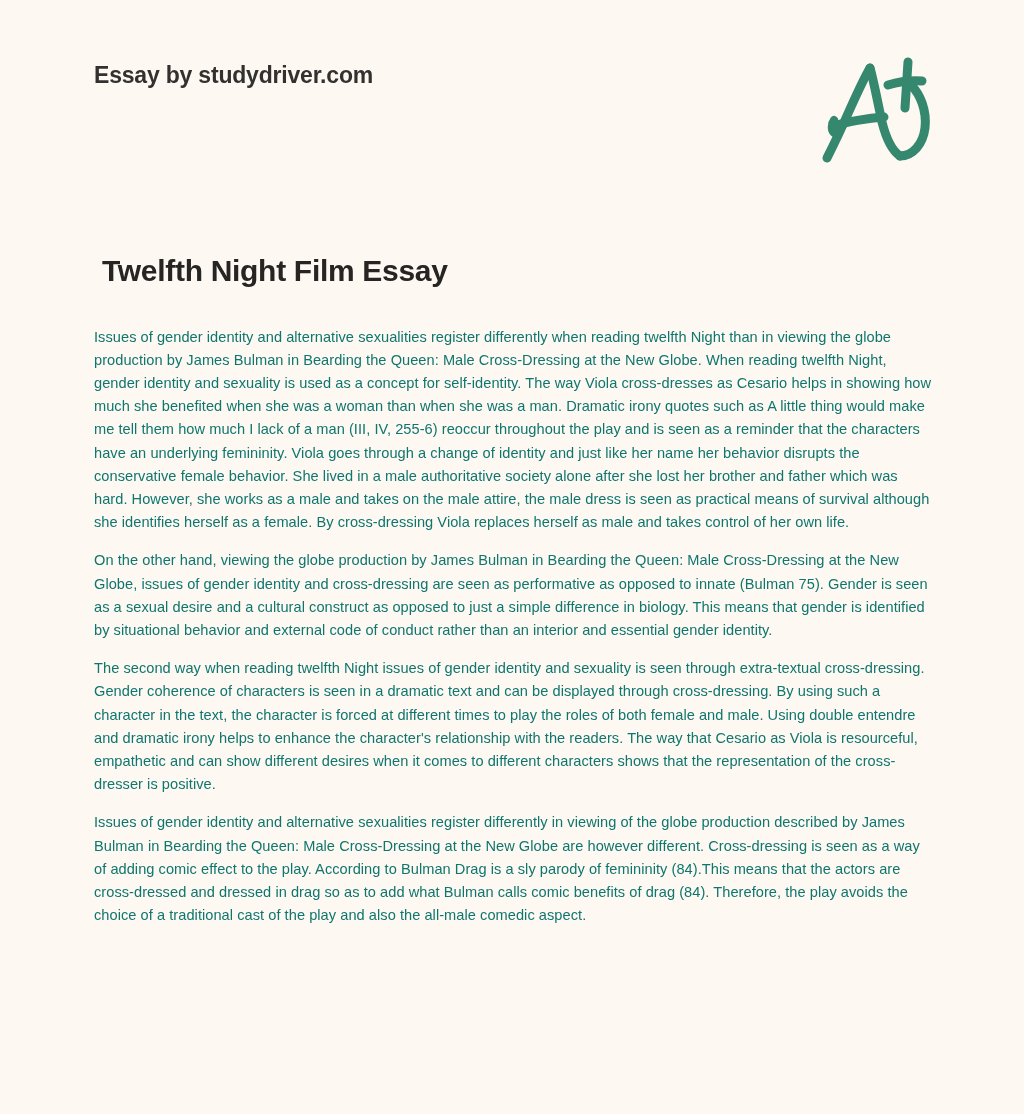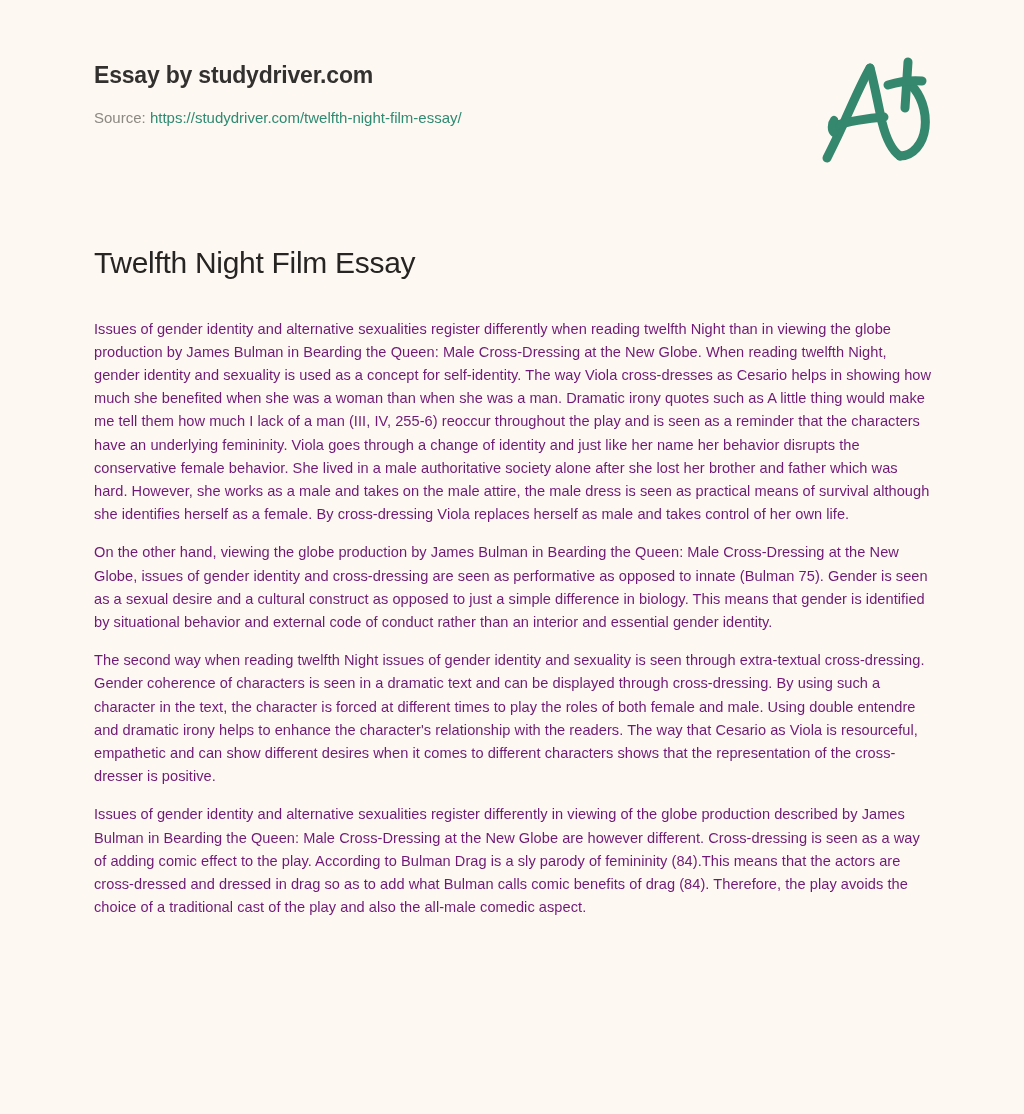--- a/index.html
+++ b/index.html
@@ -80,59 +80,55 @@
 
   
   .article {
     position: absolute;
     left: 94px;
     top: 244px;
     width: 838px;
   }
 
   .article-title {
-    margin: 0;
+    margin: 8px;
     font-size: 30px;
-    font-weight: normal;
+    font-weight: bold;
     color: #262523;
     letter-spacing: -0.3px;
     line-height: 1.25;
   }
 
   .body-copy {
     margin-top: 36px;
   }
 
   .body-copy p {
     margin: 0 0 15px 0;
     font-size: 14.6px;
     line-height: 23.2px;
-    color: #701a75;
+    color: #0f766e;
     text-align: left;
     letter-spacing: 0.05px;
   }
 
   .body-copy p:last-child {
     margin-bottom: 0;
   }
 </style>
 </head>
 <body>
 
 <div class="page">
 
   <div class="header">
 
     <div class="header-text">
       <div class="byline">Essay by studydriver.com</div>
 
-      <div class="source-line">
-        <span class="source-label">Source:</span>
-        <a class="source-url" href="#">https://studydriver.com/twelfth-night-film-essay/</a>
-      </div>
     </div>
 
     <div class="logo">
       <svg viewBox="0 0 124 118" xmlns="http://www.w3.org/2000/svg" aria-hidden="true">
         <g fill="none" stroke="#35876E" stroke-linecap="round" stroke-linejoin="round">
 
           <path d="M58 16 C 52 26, 42 48, 34 66 C 27 82, 20 96, 15 106" stroke-width="9"></path>
 
           <path d="M58 16 C 62 30, 66 52, 70 70 C 74 86, 79 98, 88 104" stroke-width="9"></path>
 

